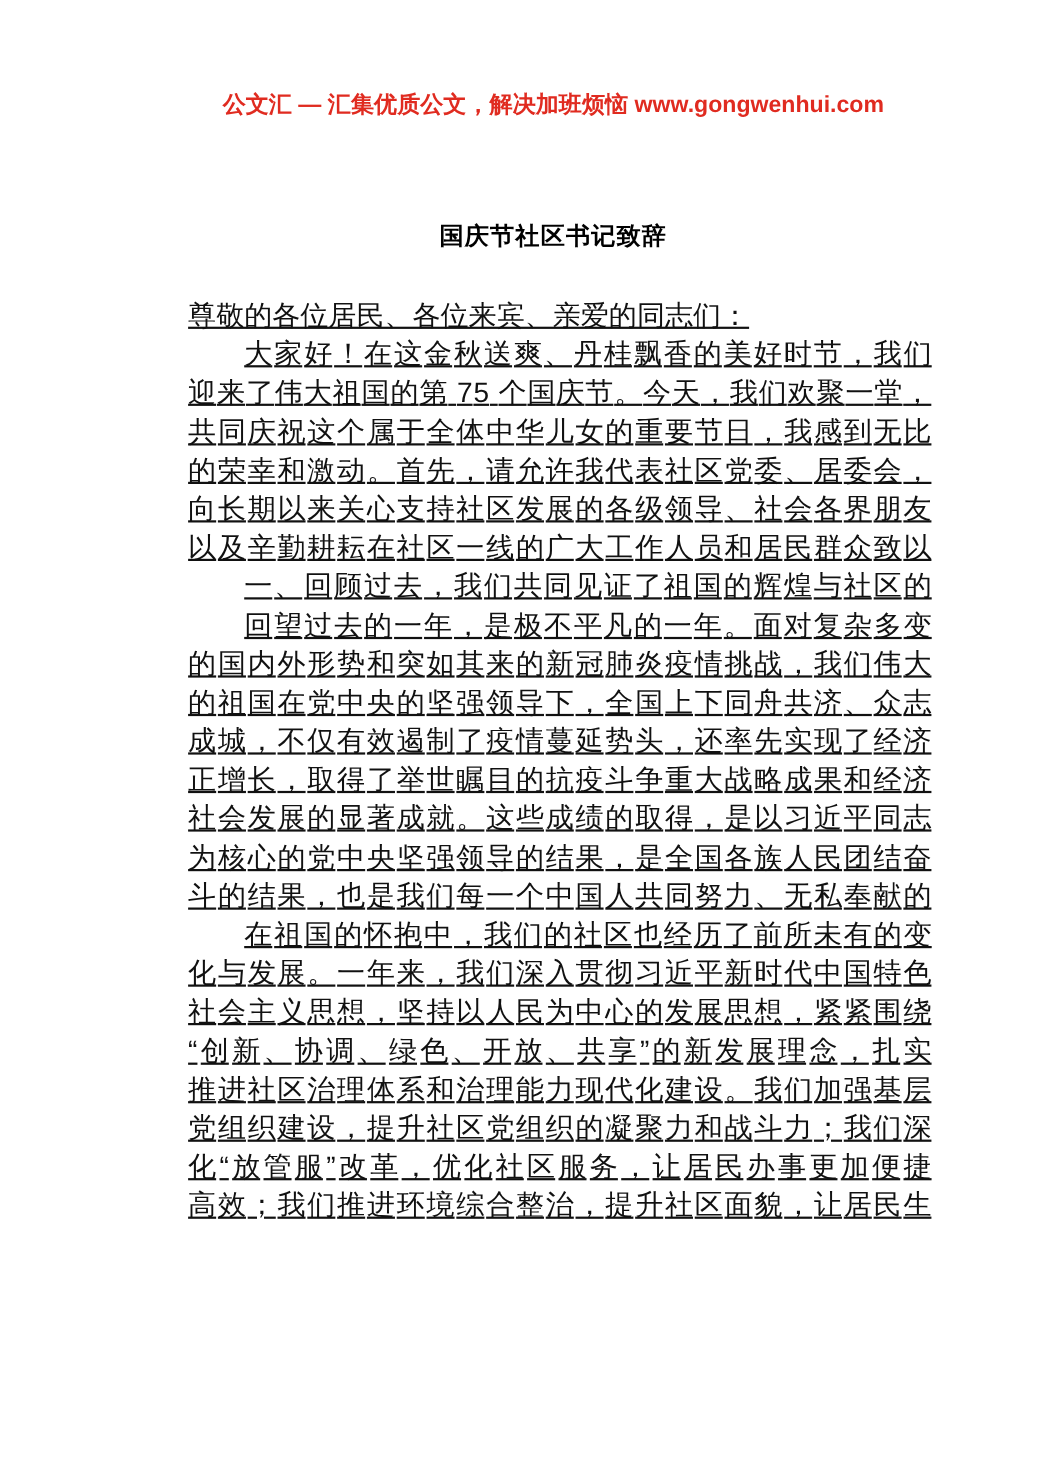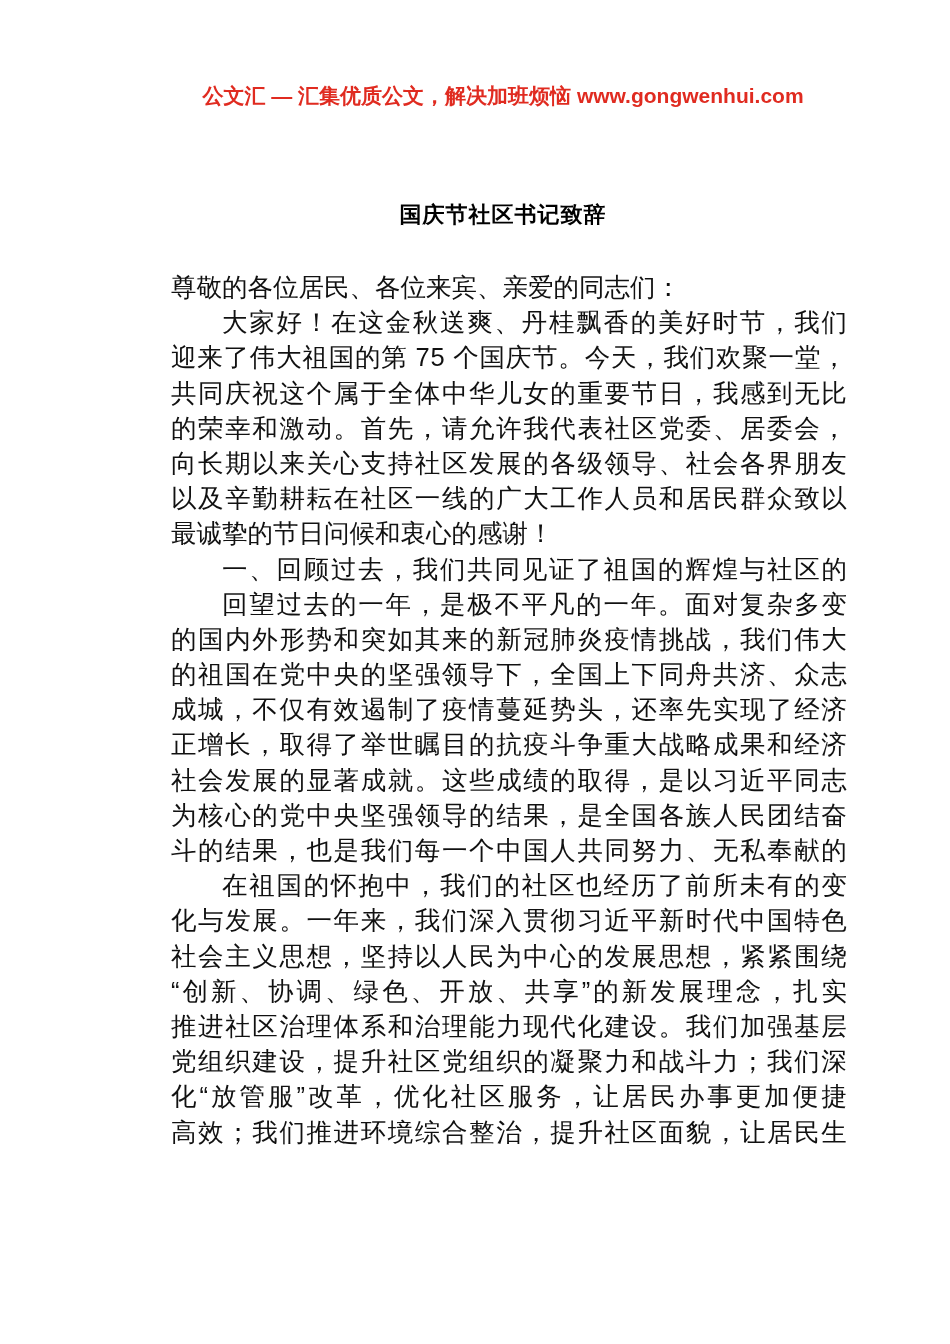--- a/index.html
+++ b/index.html
@@ -68,20 +68,21 @@
     text-align: justify;
     text-justify: inter-character;
   }
 
   .line {
     display: block;
     white-space: nowrap;
     height: 35.2px;
     line-height: 35.2px;
     overflow: visible;
+    text-decoration: underline;
   }
   
   .line.full {
     display: flex;
     justify-content: space-between;
     white-space: pre;
   }
   .line.full > span { display: inline-block; }
 
   .line.indent { padding-left: 51px; }
@@ -97,21 +98,20 @@
   <h1 id="doc-title">国庆节社区书记致辞</h1>
 
   <div id="doc-body">
       <div class="line last">尊敬的各位居民、各位来宾、亲爱的同志们：</div>
       <div class="line indent full"><span>大</span><span>家</span><span>好</span><span>！</span><span>在</span><span>这</span><span>金</span><span>秋</span><span>送</span><span>爽</span><span>、</span><span>丹</span><span>桂</span><span>飘</span><span>香</span><span>的</span><span>美</span><span>好</span><span>时</span><span>节</span><span>，</span><span>我</span><span>们</span></div>
       <div class="line full"><span>迎</span><span>来</span><span>了</span><span>伟</span><span>大</span><span>祖</span><span>国</span><span>的</span><span>第</span><span> </span><span>7</span><span>5</span><span> </span><span>个</span><span>国</span><span>庆</span><span>节</span><span>。</span><span>今</span><span>天</span><span>，</span><span>我</span><span>们</span><span>欢</span><span>聚</span><span>一</span><span>堂</span><span>，</span></div>
       <div class="line full"><span>共</span><span>同</span><span>庆</span><span>祝</span><span>这</span><span>个</span><span>属</span><span>于</span><span>全</span><span>体</span><span>中</span><span>华</span><span>儿</span><span>女</span><span>的</span><span>重</span><span>要</span><span>节</span><span>日</span><span>，</span><span>我</span><span>感</span><span>到</span><span>无</span><span>比</span></div>
       <div class="line full"><span>的</span><span>荣</span><span>幸</span><span>和</span><span>激</span><span>动</span><span>。</span><span>首</span><span>先</span><span>，</span><span>请</span><span>允</span><span>许</span><span>我</span><span>代</span><span>表</span><span>社</span><span>区</span><span>党</span><span>委</span><span>、</span><span>居</span><span>委</span><span>会</span><span>，</span></div>
       <div class="line full"><span>向</span><span>长</span><span>期</span><span>以</span><span>来</span><span>关</span><span>心</span><span>支</span><span>持</span><span>社</span><span>区</span><span>发</span><span>展</span><span>的</span><span>各</span><span>级</span><span>领</span><span>导</span><span>、</span><span>社</span><span>会</span><span>各</span><span>界</span><span>朋</span><span>友</span></div>
       <div class="line full"><span>以</span><span>及</span><span>辛</span><span>勤</span><span>耕</span><span>耘</span><span>在</span><span>社</span><span>区</span><span>一</span><span>线</span><span>的</span><span>广</span><span>大</span><span>工</span><span>作</span><span>人</span><span>员</span><span>和</span><span>居</span><span>民</span><span>群</span><span>众</span><span>致</span><span>以</span></div>
-      <div class="line last">最诚挚的节日问候和衷心的感谢！</div>
       <div class="line indent full"><span>一</span><span>、</span><span>回</span><span>顾</span><span>过</span><span>去</span><span>，</span><span>我</span><span>们</span><span>共</span><span>同</span><span>见</span><span>证</span><span>了</span><span>祖</span><span>国</span><span>的</span><span>辉</span><span>煌</span><span>与</span><span>社</span><span>区</span><span>的</span></div>
       <div class="line indent full"><span>回</span><span>望</span><span>过</span><span>去</span><span>的</span><span>一</span><span>年</span><span>，</span><span>是</span><span>极</span><span>不</span><span>平</span><span>凡</span><span>的</span><span>一</span><span>年</span><span>。</span><span>面</span><span>对</span><span>复</span><span>杂</span><span>多</span><span>变</span></div>
       <div class="line full"><span>的</span><span>国</span><span>内</span><span>外</span><span>形</span><span>势</span><span>和</span><span>突</span><span>如</span><span>其</span><span>来</span><span>的</span><span>新</span><span>冠</span><span>肺</span><span>炎</span><span>疫</span><span>情</span><span>挑</span><span>战</span><span>，</span><span>我</span><span>们</span><span>伟</span><span>大</span></div>
       <div class="line full"><span>的</span><span>祖</span><span>国</span><span>在</span><span>党</span><span>中</span><span>央</span><span>的</span><span>坚</span><span>强</span><span>领</span><span>导</span><span>下</span><span>，</span><span>全</span><span>国</span><span>上</span><span>下</span><span>同</span><span>舟</span><span>共</span><span>济</span><span>、</span><span>众</span><span>志</span></div>
       <div class="line full"><span>成</span><span>城</span><span>，</span><span>不</span><span>仅</span><span>有</span><span>效</span><span>遏</span><span>制</span><span>了</span><span>疫</span><span>情</span><span>蔓</span><span>延</span><span>势</span><span>头</span><span>，</span><span>还</span><span>率</span><span>先</span><span>实</span><span>现</span><span>了</span><span>经</span><span>济</span></div>
       <div class="line full"><span>正</span><span>增</span><span>长</span><span>，</span><span>取</span><span>得</span><span>了</span><span>举</span><span>世</span><span>瞩</span><span>目</span><span>的</span><span>抗</span><span>疫</span><span>斗</span><span>争</span><span>重</span><span>大</span><span>战</span><span>略</span><span>成</span><span>果</span><span>和</span><span>经</span><span>济</span></div>
       <div class="line full"><span>社</span><span>会</span><span>发</span><span>展</span><span>的</span><span>显</span><span>著</span><span>成</span><span>就</span><span>。</span><span>这</span><span>些</span><span>成</span><span>绩</span><span>的</span><span>取</span><span>得</span><span>，</span><span>是</span><span>以</span><span>习</span><span>近</span><span>平</span><span>同</span><span>志</span></div>
       <div class="line full"><span>为</span><span>核</span><span>心</span><span>的</span><span>党</span><span>中</span><span>央</span><span>坚</span><span>强</span><span>领</span><span>导</span><span>的</span><span>结</span><span>果</span><span>，</span><span>是</span><span>全</span><span>国</span><span>各</span><span>族</span><span>人</span><span>民</span><span>团</span><span>结</span><span>奋</span></div>
       <div class="line full"><span>斗</span><span>的</span><span>结</span><span>果</span><span>，</span><span>也</span><span>是</span><span>我</span><span>们</span><span>每</span><span>一</span><span>个</span><span>中</span><span>国</span><span>人</span><span>共</span><span>同</span><span>努</span><span>力</span><span>、</span><span>无</span><span>私</span><span>奉</span><span>献</span><span>的</span></div>
       <div class="line indent full"><span>在</span><span>祖</span><span>国</span><span>的</span><span>怀</span><span>抱</span><span>中</span><span>，</span><span>我</span><span>们</span><span>的</span><span>社</span><span>区</span><span>也</span><span>经</span><span>历</span><span>了</span><span>前</span><span>所</span><span>未</span><span>有</span><span>的</span><span>变</span></div>

